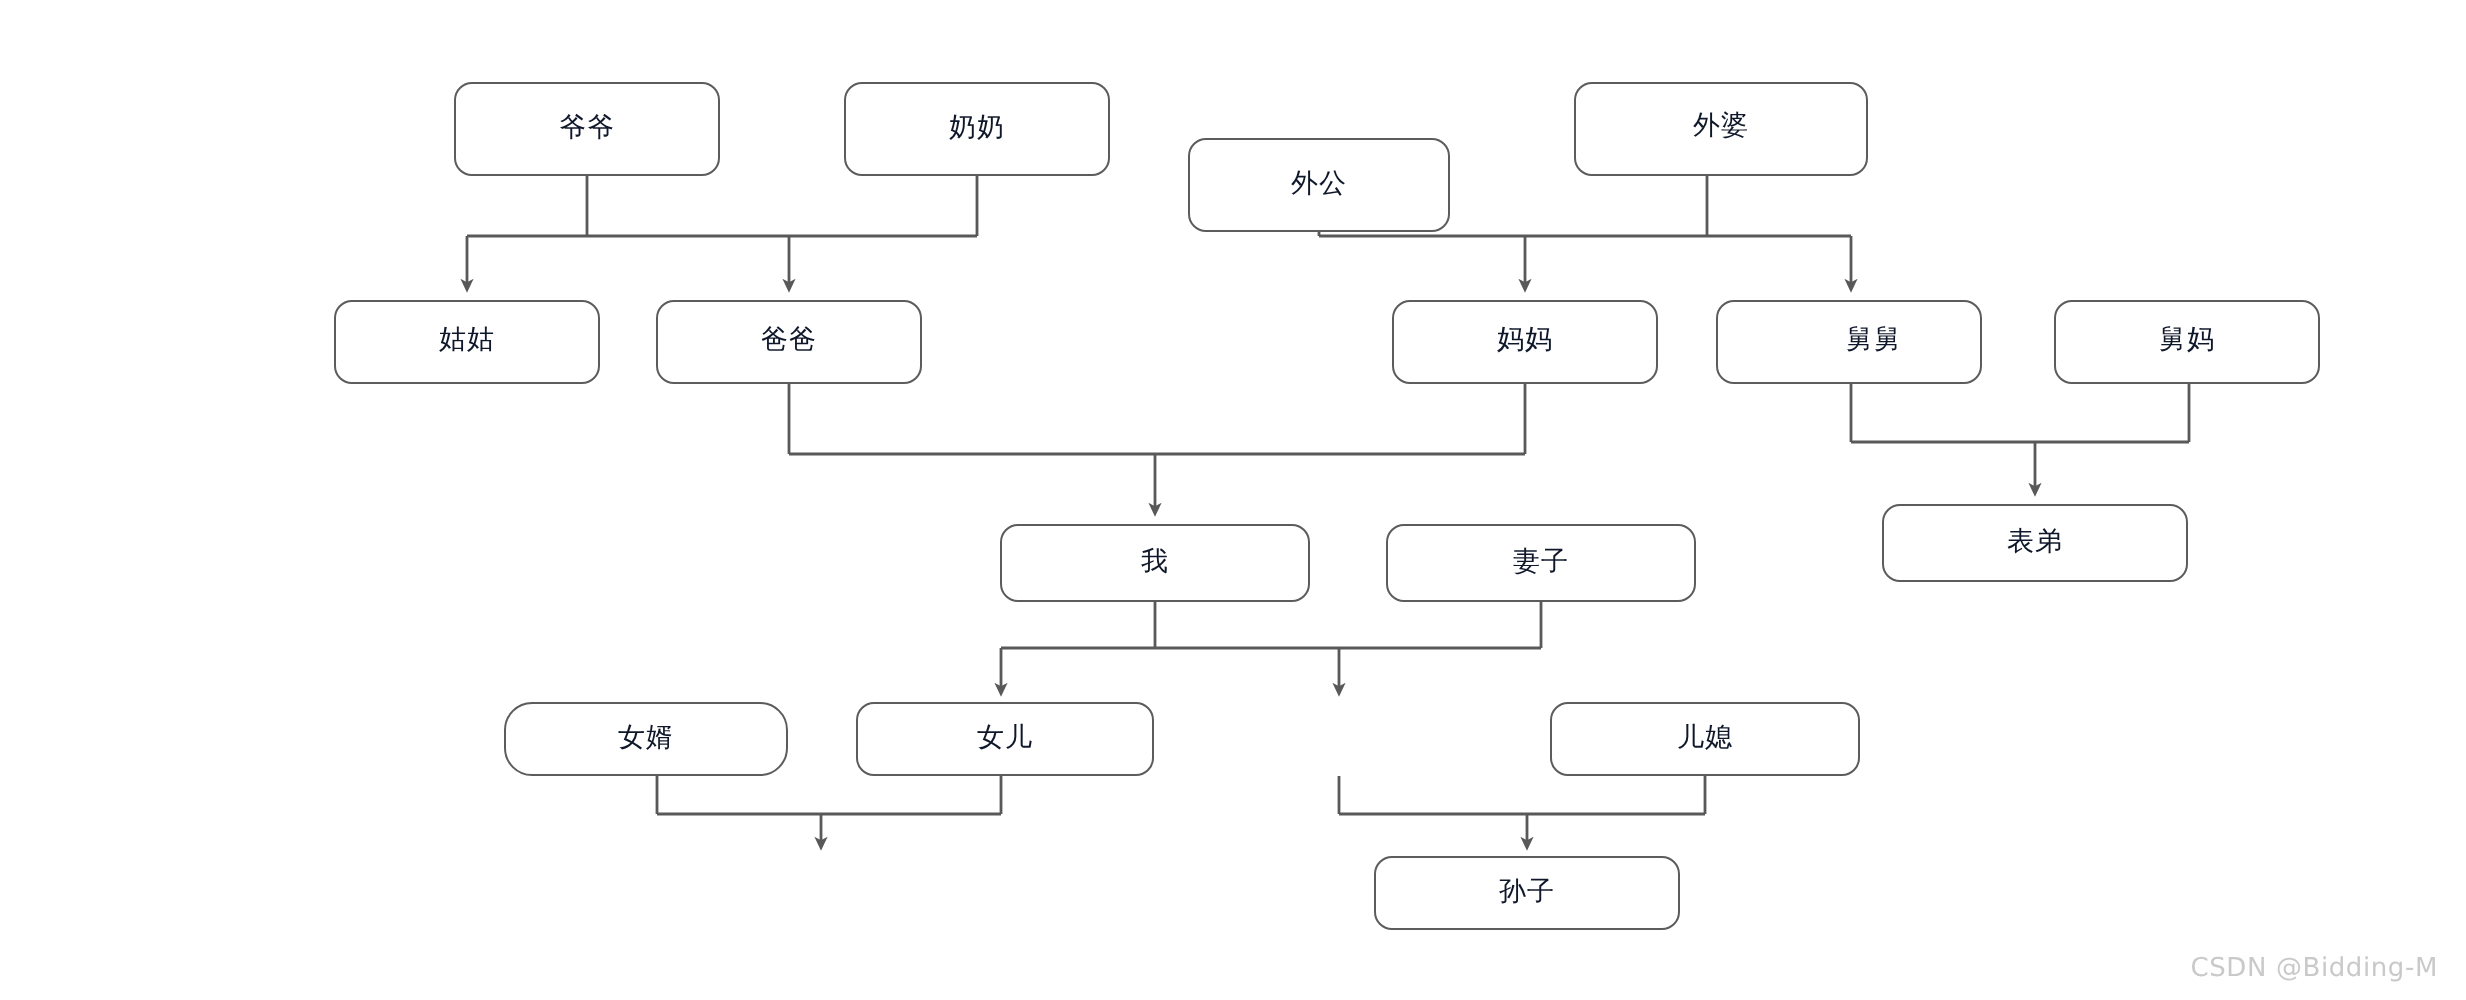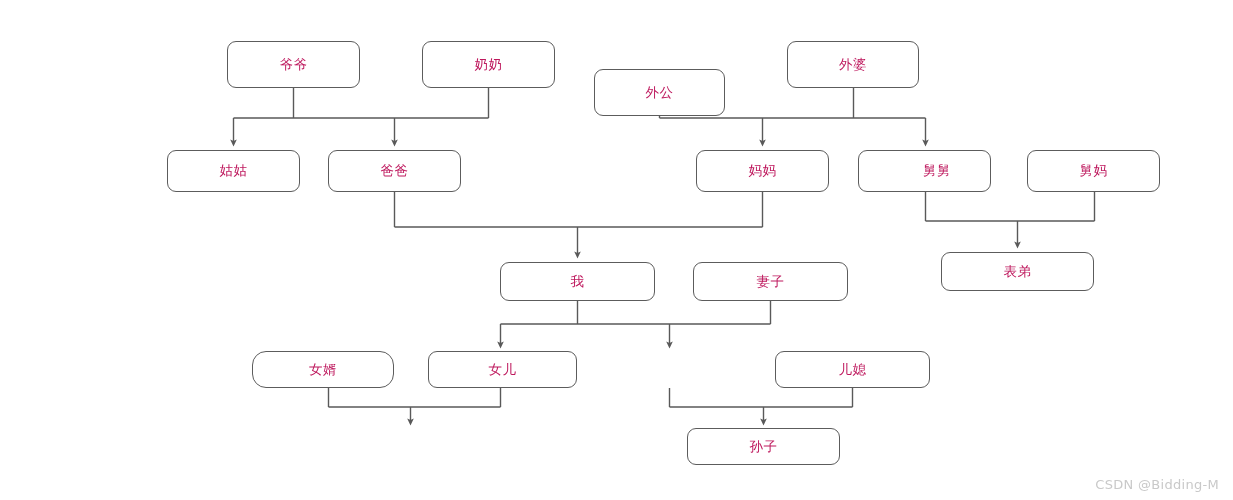--- a/index.html
+++ b/index.html
@@ -14,21 +14,21 @@
   .edges{position:absolute;left:0;top:0;width:1233px;height:500px;}
   .node{
     position:absolute;
     box-sizing:border-box;
     border:1.4px solid #5c5c5c;
     border-radius:9px;
     background:#ffffff;
     display:flex;
     align-items:center;
     justify-content:center;
-    color:#be185d;
+    color:#0f172a;
     font-size:13.5px;
     letter-spacing:0.5px;
     line-height:1;
     white-space:nowrap;
   }
   .watermark{
     position:absolute;
     color:#c9c9c9;
     font-size:13px;
     letter-spacing:0.3px;
@@ -88,21 +88,21 @@
       <path d="M852.5,388 L852.5,407"></path>
       <path d="M669.5,407 L852.5,407"></path>
       <path marker-end="url(#arrow)" d="M763.5,407 L763.5,422"></path>
 
     </g>
   </svg>
 
   <div class="node" style="left: 227px; top: 41px; width: 133px; height: 47px;">爷爷</div>
   <div class="node" style="left: 422px; top: 41px; width: 133px; height: 47px;">奶奶</div>
   <div class="node" style="left: 594px; top: 41px; width: 131px; height: 47px; margin-top: 28px;">外公</div>
-  <div class="node" style="left: 787px; top: 41px; width: 132px; height: 47px;">外婆</div>
+  <div class="node" style="left: 787px; top: 41px; width: 147px; height: 47px; font-family: Liberation Mono, monospace;">外婆</div>
 
   <div class="node" style="left: 167px; top: 150px; width: 133px; height: 42px;">姑姑</div>
   <div class="node" style="left: 328px; top: 150px; width: 133px; height: 42px;">爸爸</div>
   <div class="node" style="left: 696px; top: 150px; width: 133px; height: 42px;">妈妈</div>
   <div class="node" style="left: 858px; top: 150px; width: 133px; height: 42px; padding-left: 25px;">舅舅</div>
   <div class="node" style="left: 1027px; top: 150px; width: 133px; height: 42px;">舅妈</div>
 
   <div class="node" style="left: 500px; top: 262px; width: 155px; height: 39px;">我</div>
   <div class="node" style="left: 693px; top: 262px; width: 155px; height: 39px;">妻子</div>
   <div class="node" style="left: 941px; top: 252px; width: 153px; height: 39px;">表弟</div>

